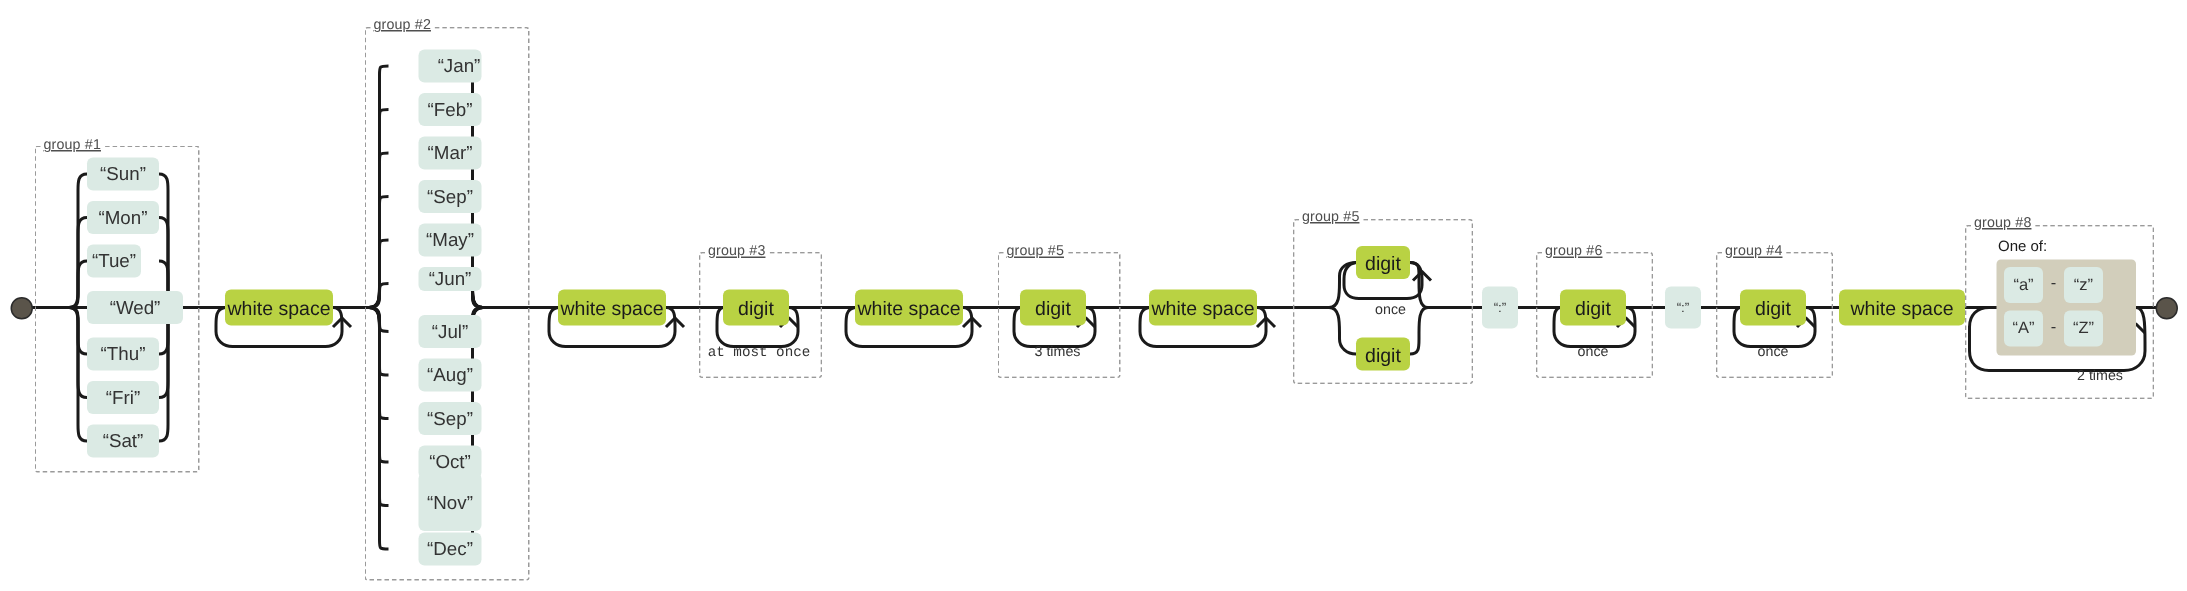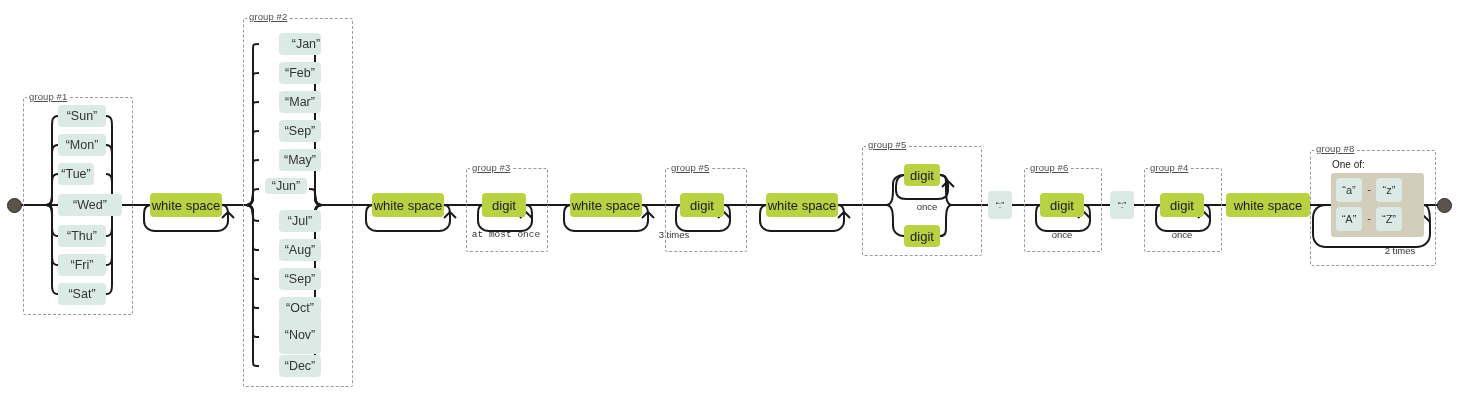--- a/index.html
+++ b/index.html
@@ -176,41 +176,41 @@
 
   <div class="tok green" style="left:150px;top:193px;width:72px;height:24px;">white space</div>
 
   <div class="group" style="left:243px;top:18px;width:108px;height:367px;"></div>
   <div class="group-label" style="left:247px;top:11px;">group #2</div>
   <div class="tok lit" style="left:279px;top:33px;width:42px;height:22px;padding-left:12px;">“Jan”</div>
   <div class="tok lit" style="left:279px;top:62px;width:42px;height:22px;">“Feb”</div>
   <div class="tok lit" style="left:279px;top:91px;width:42px;height:22px;">“Mar”</div>
   <div class="tok lit" style="left:279px;top:120px;width:42px;height:22px;">“Sep”</div>
   <div class="tok lit" style="left:279px;top:149px;width:42px;height:22px;">“May”</div>
-  <div class="tok lit" style="left:265px;top:178px;width:42px;height:16px;">“Jun”</div>
+  <div class="tok lit" style="left:279px;top:178px;width:42px;height:16px;">“Jun”</div>
   <div class="tok lit" style="left:279px;top:210px;width:42px;height:22px;">“Jul”</div>
   <div class="tok lit" style="left:279px;top:239px;width:42px;height:22px;">“Aug”</div>
   <div class="tok lit" style="left:279px;top:268px;width:42px;height:22px;">“Sep”</div>
   <div class="tok lit" style="left:279px;top:297px;width:42px;height:22px;">“Oct”</div>
   <div class="tok lit" style="left:279px;top:315px;width:42px;height:39px;">“Nov”</div>
   <div class="tok lit" style="left:279px;top:355px;width:42px;height:22px;">“Dec”</div>
 
   <div class="tok green" style="left:372px;top:193px;width:72px;height:24px;">white space</div>
 
   <div class="group" style="left:466px;top:168px;width:80px;height:82px;"></div>
   <div class="group-label" style="left:470px;top:162px;">group #3</div>
   <div class="tok green" style="left:482px;top:193px;width:44px;height:24px;">digit</div>
   <div class="qlabel" style="left:466px;top:229px;width:80px;font-family:Liberation Mono, monospace;">at most once</div>
 
   <div class="tok green" style="left:570px;top:193px;width:72px;height:24px;">white space</div>
 
   <div class="group" style="left:665px;top:168px;width:80px;height:82px;"></div>
   <div class="group-label" style="left:669px;top:162px;">group #5</div>
   <div class="tok green" style="left:680px;top:193px;width:44px;height:24px;">digit</div>
-  <div class="qlabel" style="left:634px;top:229px;width:80px;text-align:center;">3 times</div>
+  <div class="qlabel" style="left:665px;top:229px;width:80px;text-align:center;">3 times</div>
 
   <div class="tok green" style="left:766px;top:193px;width:72px;height:24px;">white space</div>
 
   <div class="group" style="left:862px;top:146px;width:118px;height:108px;"></div>
   <div class="group-label" style="left:866px;top:139px;">group #5</div>
   <div class="tok green" style="left:904px;top:164px;width:36px;height:22px;">digit</div>
   <div class="tok green" style="left:904px;top:225px;width:36px;height:22px;">digit</div>
   <div class="qlabel" style="left:900px;top:201px;width:54px;">once</div>
 
   <div class="tok lit small" style="left:988px;top:191px;width:24px;height:28px;">“:”</div>

